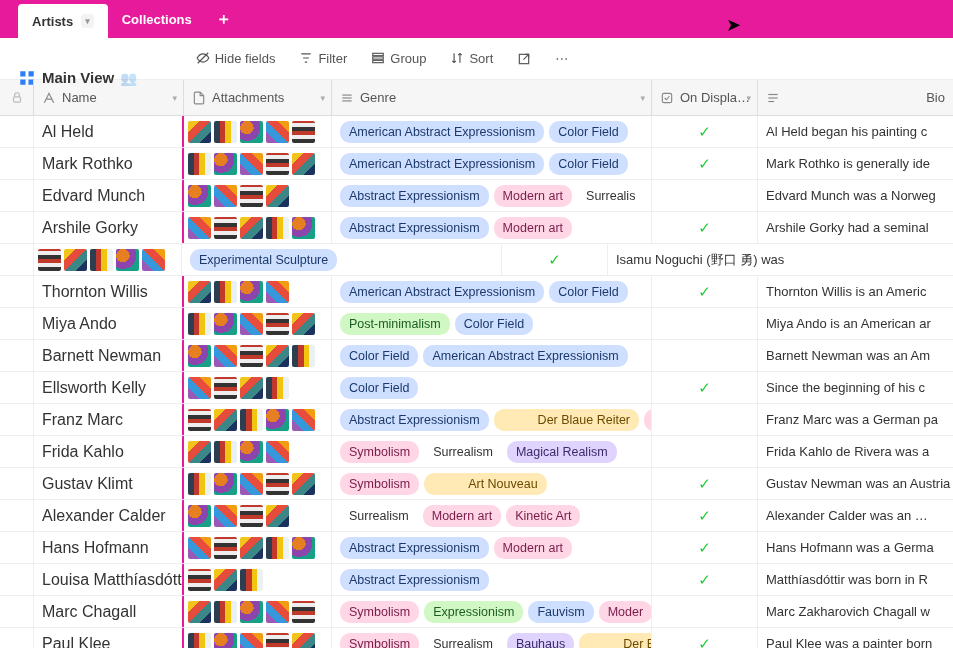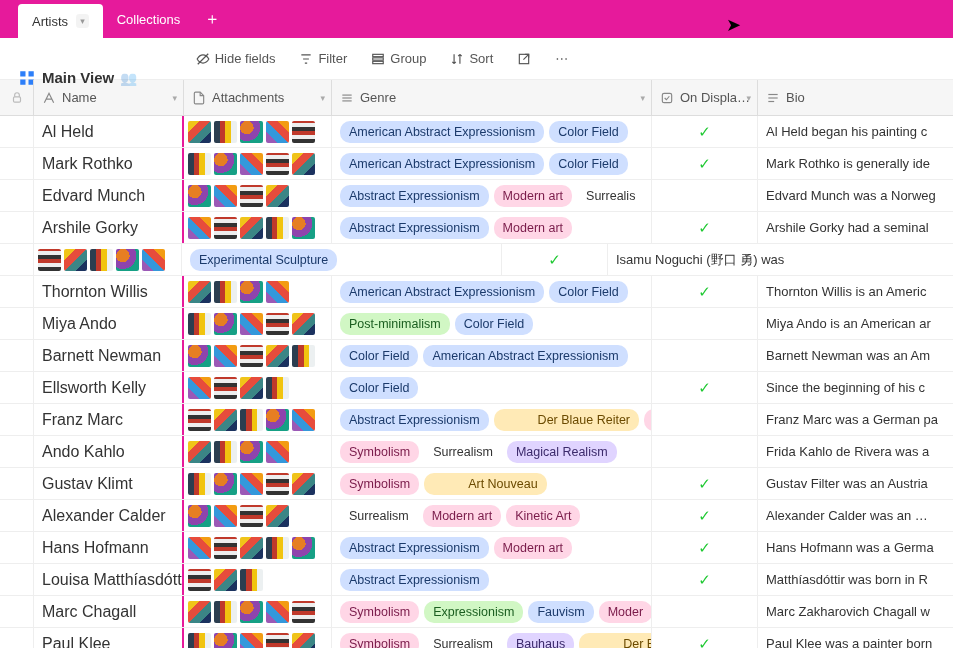--- a/index.html
+++ b/index.html
@@ -22,21 +22,21 @@
     align-items: stretch;
     padding-left: 18px;
   }
   .tab {
     display: flex;
     align-items: center;
     gap: 8px;
     padding: 0 14px;
     color: #fff;
     font-size: 13px;
-    font-weight: 400;
+    font-weight: 700;
     cursor: pointer;
   }
   .tab.active {
     background: #fff;
     color: #333;
     border-radius: 4px 4px 0 0;
     margin-top: 4px;
   }
   .tab .caret {
     font-size: 9px;
@@ -77,21 +77,20 @@
   }
   .grid-icon {
     width:18px;height:18px;
     display:inline-block;
     color:#2d7ff9;
   }
   .people-icon { opacity:.25; font-size:14px; }
   .toolbar .spacer { width: 28px; }
   .tool-btn {
     display:flex;
-    align-items:center;
     gap:5px;
     color:#555;
     font-size:13px;
     padding:4px 8px;
     cursor:pointer;
   }
   .tool-btn svg { width:14px;height:14px; }
 
   
   .grid-headers {
@@ -113,21 +112,21 @@
     white-space:nowrap;
   }
   .colhead .drop { position:absolute; right:6px; font-size:9px; color:#aaa; }
   .colhead svg { width:14px;height:14px; flex-shrink:0; }
 
   .col-handle { width:34px; justify-content:center; }
   .col-name   { width:150px; }
   .col-att    { width:148px; }
   .col-genre  { width:320px; }
   .col-disp   { width:106px; }
-  .col-bio    { flex:1; border-right:none; }
+  .col-bio    { flex:1; border-right:none;justify-content:space-between; }
 
   
   .rows { }
   .row {
     display:flex;
     height:32px;
     border-bottom:1px solid #eee;
     align-items:center;
   }
   .cell {
@@ -489,21 +488,21 @@
       <div class="cell genre">
         <span class="pill blue">Abstract Expressionism</span>
         <span class="pill yellow">Der Blaue Reiter</span>
         <span class="pill pink">Mo</span>
       </div>
       <div class="cell disp"></div>
       <div class="cell bio">Franz Marc was a German pa</div>
     </div>
     <div class="row">
       <div class="cell handle"></div>
-      <div class="cell name">Ando Kahlo</div>
+      <div class="cell name">Frida Kahlo</div>
       <div class="cell att">
         <div class="thumbs">
           <div class="thumb ta"></div>
           <div class="thumb tb"></div>
           <div class="thumb tc"></div>
           <div class="thumb td"></div>
         </div>
       </div>
       <div class="cell genre">
         <span class="pill pink">Symbolism</span>
@@ -525,21 +524,21 @@
           <div class="thumb ta"></div>
         </div>
       </div>
       <div class="cell genre">
         <span class="pill pink">Symbolism</span>
         <span class="pill yellow">Art Nouveau</span>
       </div>
       <div class="cell disp">
         <span class="check">✓</span>
       </div>
-      <div class="cell bio">Gustav Filter was an Austria</div>
+      <div class="cell bio">Gustav Newman was an Austria</div>
     </div>
     <div class="row">
       <div class="cell handle"></div>
       <div class="cell name">Alexander Calder</div>
       <div class="cell att">
         <div class="thumbs">
           <div class="thumb tc"></div>
           <div class="thumb td"></div>
           <div class="thumb te"></div>
           <div class="thumb ta"></div>

